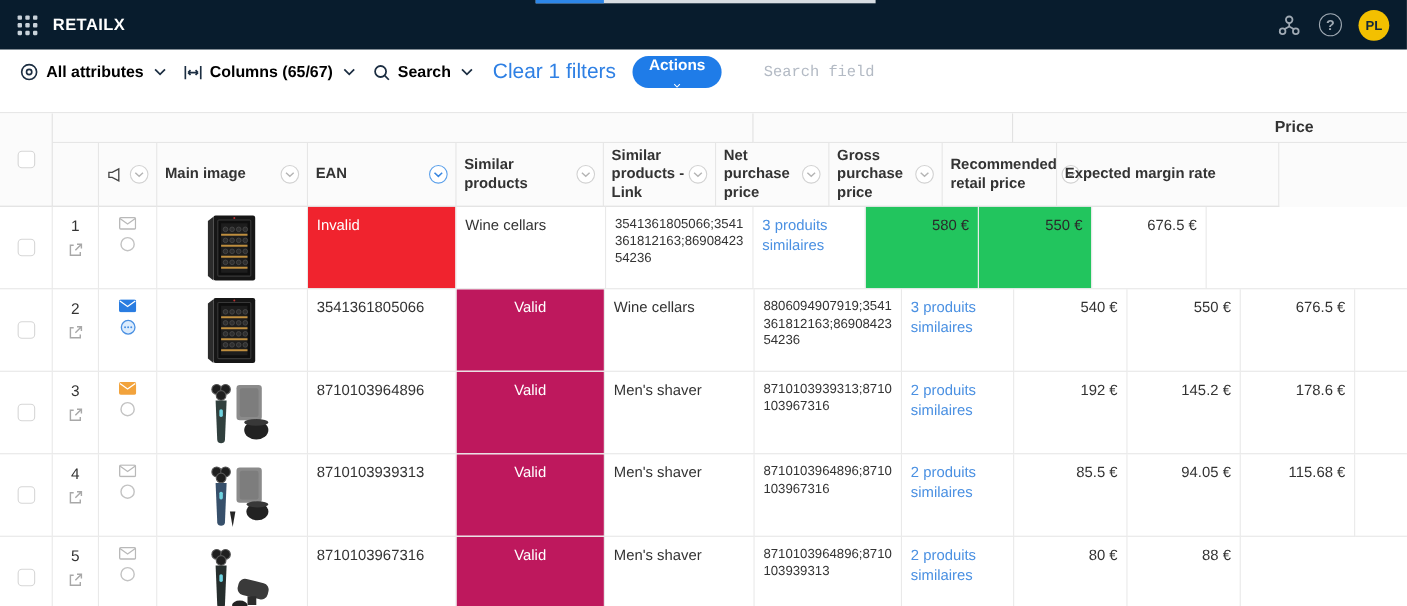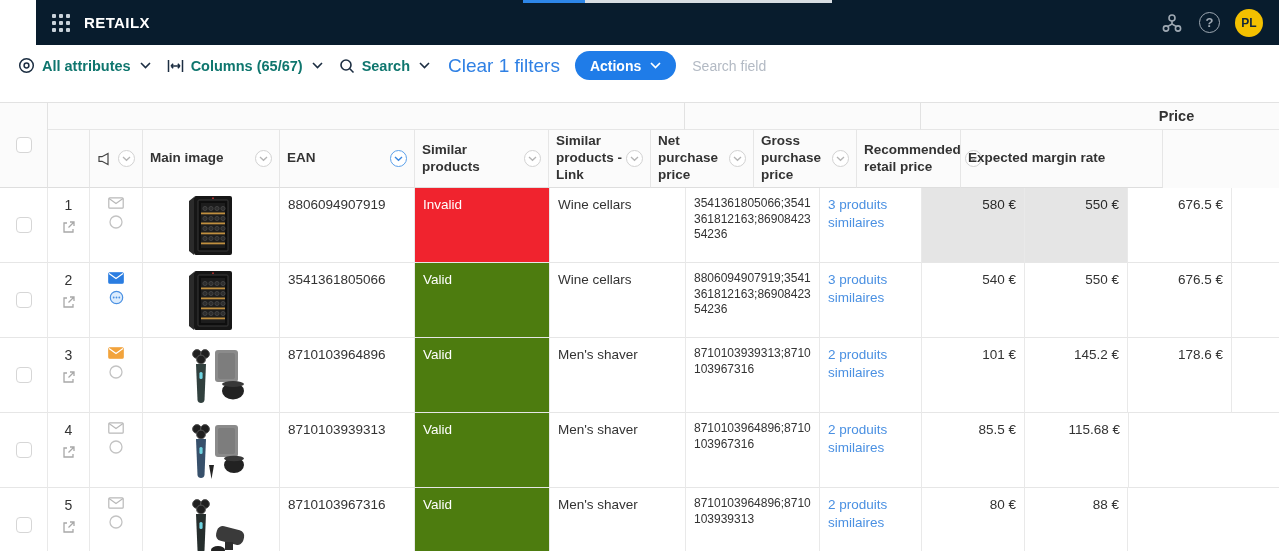--- a/index.html
+++ b/index.html
@@ -1,44 +1,44 @@
 <!DOCTYPE html>
 <html><head>
 <meta charset="utf-8">
 <style>
   * { box-sizing: border-box; margin: 0; padding: 0; }
   html, body { width: 1279px; height: 551px; overflow: hidden; background: #fff;
     font-family: "Liberation Sans", sans-serif; }
 
   
   .topbar { position: relative; height: 45px; background: #081c2d;
-    display: flex; align-items: center; padding: 0 16px; margin-left: 36px; }
+    display: flex; align-items: center; padding: 0 16px; }
   .top-scroll { position: absolute; top: 0; left: 487px; width: 309px; height: 3px; background: #d8dde2; }
   .top-scroll-thumb { position: absolute; top: 0; left: 0; width: 62px; height: 3px; background: #2d86e8; }
   .app-grid { display: grid; grid-template-columns: repeat(3, 4px); grid-gap: 3px; margin-right: 14px; }
   .app-grid span { width: 4px; height: 4px; background: #c9d2da; border-radius: 1px; }
   .brand { color: #fff; font-size: 15px; font-weight: bold; letter-spacing: .4px; }
   .topbar-right { margin-left: auto; display: flex; align-items: center; gap: 15px; }
   .help-circle { width: 21px; height: 21px; border: 1.6px solid #9fa9b3; border-radius: 50%;
     color: #9fa9b3; font-size: 13px; font-weight: bold; display: flex; align-items: center; justify-content: center; }
   .avatar { width: 28px; height: 28px; border-radius: 50%; background: #f3c000; color: #11263a;
     font-size: 12px; font-weight: bold; display: flex; align-items: center; justify-content: center; }
 
   
   .toolbar { height: 41px; display: flex; align-items: center; padding-left: 18px; background: #fff; }
-  .tb-item { display: flex; align-items: center; gap: 7px; color: #0f766e; font-size: 14.5px;
+  .tb-item { display: flex; align-items: center; gap: 7px; color: #000000; font-size: 14.5px;
     font-weight: bold; cursor: pointer; }
   .tb-item + .tb-item { margin-left: 16px; }
   .tb-chev { display: flex; color: #1c2e42; margin-left: 2px; }
   .clear-filters { margin-left: 18px; color: #2f80e4; font-size: 19px; cursor: pointer; }
   .actions-btn { margin-left: 15px; background: #1f7ce8; color: #fff; border: none; border-radius: 15px;
     height: 29px; padding: 0 15px; font-size: 14px; font-weight: bold; display: flex; align-items: center;
-    gap: 9px; cursor: pointer; font-family: "Liberation Sans", sans-serif; }
-  .search-field { margin-left: 16px; border: none; outline: none; font-size: 14px; color: #c2410c;
-    width: 190px; font-family: Liberation Sans, sans-serif; }
+    gap: 9px; cursor: pointer; font-family: "Liberation Sans", sans-serif; flex-direction: column; }
+  .search-field { margin-left: 38px; border: none; outline: none; font-size: 14px; color: #c2410c;
+    width: 190px; font-family: Liberation Mono, monospace; }
   .search-field::placeholder { color: #b3bac4; }
 
   
   .table-wrap { margin-top: 16px; width: 1279px; overflow: hidden; border-top: 1px solid #e2e2e2; }
   .grid { width: 1434px; }
   .w-check{width:48px}.w-num{width:42px}.w-flag{width:53px}.w-img{width:137px}
   .w-ean{width:135px}.w-comp{width:135px}.w-typ{width:136px}.w-sim{width:134px}
   .w-link{width:102px}.w-gross{width:103px}.w-net{width:103px}.w-rrp{width:104px}.w-margin{width:202px}
 
   .thead { display: flex; background: #fbfbfb; }
@@ -65,25 +65,25 @@
   .row { display: flex; height: 75px; }
   .cell { border-right: 1px solid #e9e9e9; border-bottom: 1px solid #e6e6e6; overflow: hidden; }
   .inner { height: 100%; padding: 8px; font-size: 13.5px; color: #333; line-height: 1.3; }
   .cell-center { display: flex; align-items: center; justify-content: center; }
   .col-top { display: flex; flex-direction: column; align-items: center; gap: 6px; padding-top: 8px; }
   .rownum { font-size: 14px; color: #333; }
   .openlink, .flag-ic { display: flex; cursor: pointer; }
   .img-box { height: 100%; display: flex; align-items: center; justify-content: center; }
   .comp { color: #fff; }
   .comp.invalid { background: #f0232e; }
-  .comp.valid { background: #4d7c0f; }
+  .comp.valid { background: #be185d; text-align: center; }
   .sim { word-break: break-all; font-size: 12px; }
   .simlink { color: #4a90e2; text-decoration: none; cursor: pointer; display: inline-block; line-height: 1.3; }
   .price { text-align: right; }
-  .price.alert { background: #e5e5e5; color: #2a2a2a; }
+  .price.alert { background: #22c55e; color: #2a2a2a; }
 </style>
 </head>
 <body>
 
 <div class="topbar">
   <div class="top-scroll">
     <div class="top-scroll-thumb"></div>
   </div>
   <div class="app-grid">
     <span></span>
@@ -307,23 +307,20 @@
                 <circle cx="29" cy="34.5" r="2.1" fill="#2e2e2e" stroke="#4d4d4d" stroke-width="0.7"></circle>
                 <circle cx="35" cy="34.5" r="2.1" fill="#2e2e2e" stroke="#4d4d4d" stroke-width="0.7"></circle>
                 <circle cx="41" cy="34.5" r="2.1" fill="#2e2e2e" stroke="#4d4d4d" stroke-width="0.7"></circle>
                 <circle cx="23" cy="44.5" r="2.1" fill="#2e2e2e" stroke="#4d4d4d" stroke-width="0.7"></circle>
                 <circle cx="29" cy="44.5" r="2.1" fill="#2e2e2e" stroke="#4d4d4d" stroke-width="0.7"></circle>
                 <circle cx="35" cy="44.5" r="2.1" fill="#2e2e2e" stroke="#4d4d4d" stroke-width="0.7"></circle>
                 <circle cx="41" cy="44.5" r="2.1" fill="#2e2e2e" stroke="#4d4d4d" stroke-width="0.7"></circle>
   </svg>
             </div>
     </div>
-    <div class="cell w-ean">
-            <div class="inner">8806094907919</div>
-          </div>
     <div class="cell w-comp">
             <div class="inner comp invalid">Invalid</div>
           </div>
     <div class="cell w-typ">
             <div class="inner">Wine cellars</div>
           </div>
     <div class="cell w-sim">
             <div class="inner sim">3541361805066;3541361812163;8690842354236</div>
           </div>
     <div class="cell w-link">
@@ -491,21 +488,21 @@
     <div class="cell w-typ">
             <div class="inner">Men's shaver</div>
           </div>
     <div class="cell w-sim">
             <div class="inner sim">8710103939313;8710103967316</div>
           </div>
     <div class="cell w-link">
             <div class="inner"><a class="simlink">2 produits similaires</a></div>
           </div>
     <div class="cell w-gross">
-            <div class="inner price">101 €</div>
+            <div class="inner price">192 €</div>
           </div>
     <div class="cell w-net">
             <div class="inner price">145.2 €</div>
           </div>
     <div class="cell w-rrp">
             <div class="inner price">178.6 €</div>
           </div>
     <div class="cell w-margin">
             <div class="inner"></div>
           </div>
@@ -569,20 +566,23 @@
           </div>
     <div class="cell w-sim">
             <div class="inner sim">8710103964896;8710103967316</div>
           </div>
     <div class="cell w-link">
             <div class="inner"><a class="simlink">2 produits similaires</a></div>
           </div>
     <div class="cell w-gross">
             <div class="inner price">85.5 €</div>
           </div>
+    <div class="cell w-net">
+            <div class="inner price">94.05 €</div>
+          </div>
     <div class="cell w-rrp">
             <div class="inner price">115.68 €</div>
           </div>
     <div class="cell w-margin">
             <div class="inner"></div>
           </div>
   </div>
 
   <div class="row">
     <div class="cell w-check cell-center">

